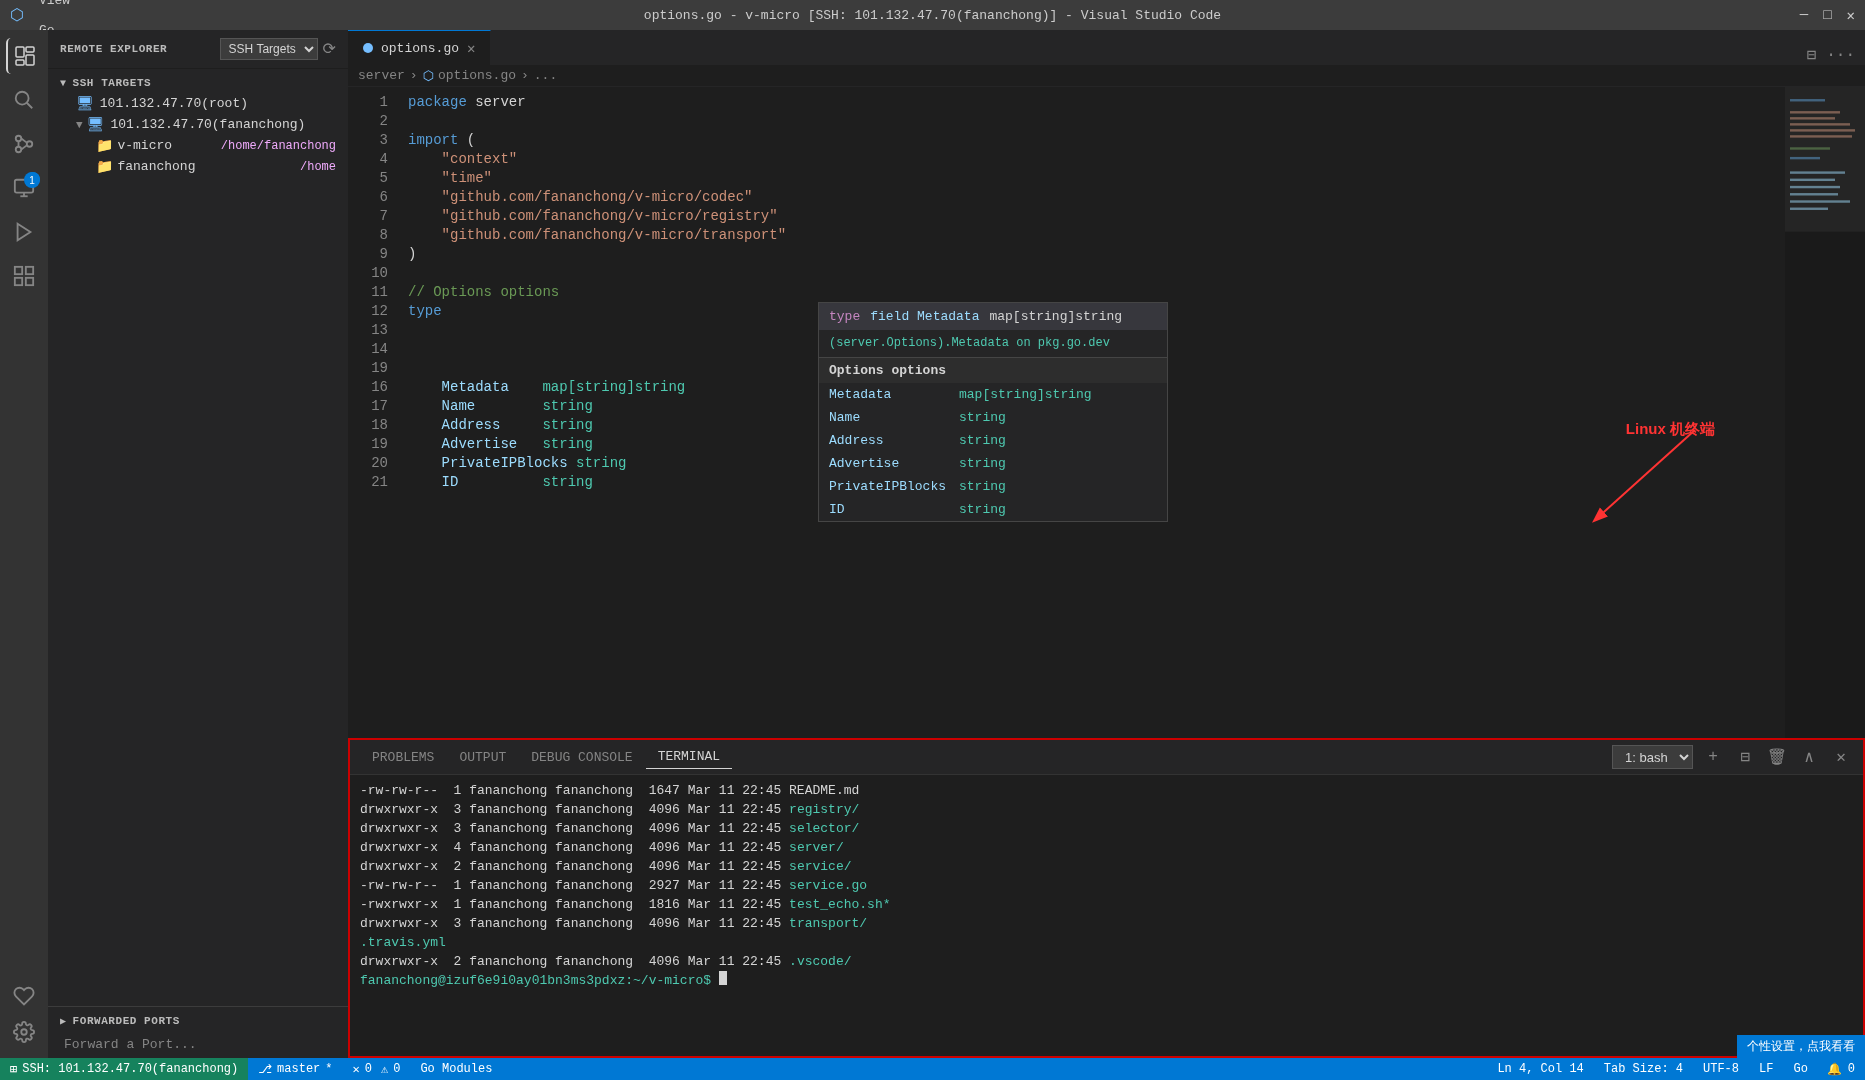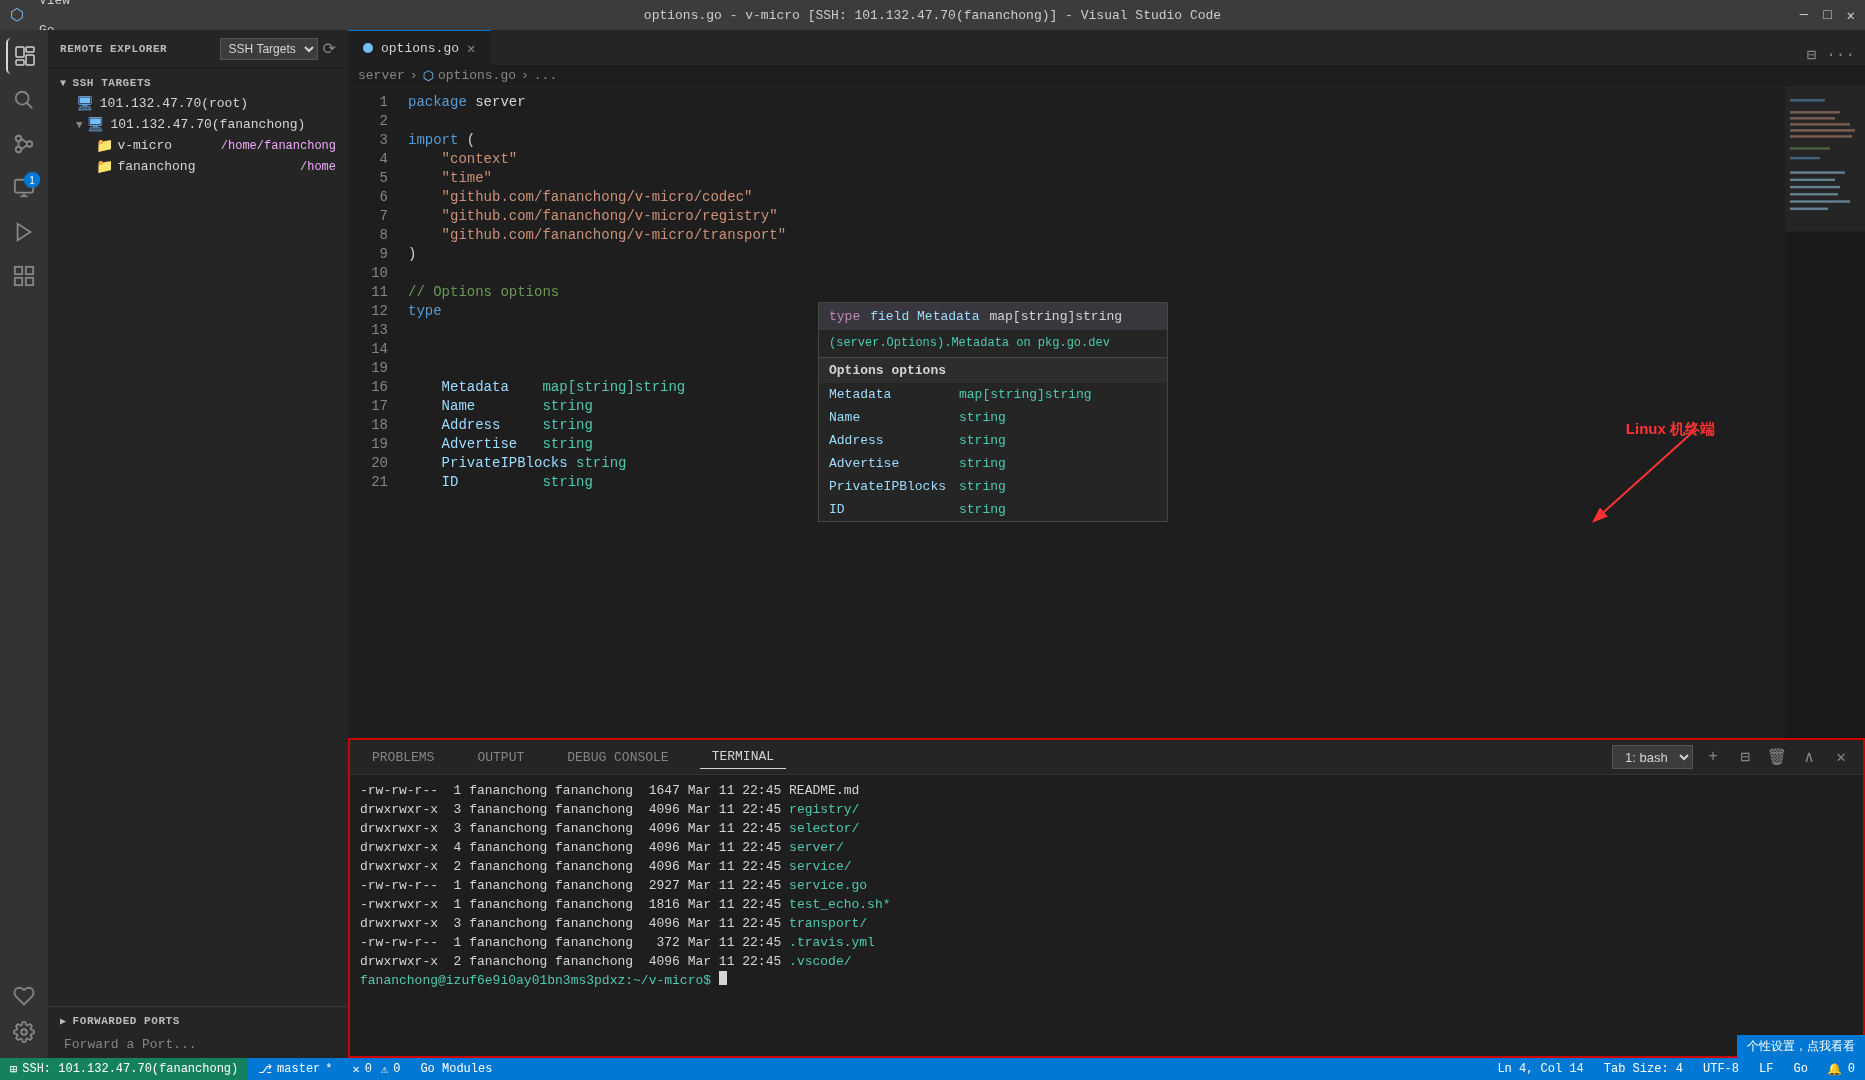--- a/index.html
+++ b/index.html
@@ -311,21 +311,21 @@
       border: 2px solid #cc0000;
     }
     .terminal-tabs {
       display: flex;
       align-items: center;
       background: #252526;
       height: 35px;
       flex-shrink: 0;
       border-bottom: 1px solid #333;
       padding: 0 10px;
-      gap: 19px;
+      gap: 1px;
     }
     .term-tab {
       padding: 4px 12px;
       font-size: 13px;
       color: #858585;
       cursor: pointer;
       text-transform: uppercase;
     }
     .term-tab.active { color: #d4d4d4; border-bottom: 1px solid #d4d4d4; }
     .term-tab-actions {
@@ -811,21 +811,21 @@
         <div class="term-line">
           <span>-rw-rw-r--&nbsp;&nbsp;1 fananchong fananchong&nbsp;&nbsp;2927 Mar 11 22:45 </span><span class="term-link">service.go</span>
         </div>
         <div class="term-line">
           <span>-rwxrwxr-x&nbsp;&nbsp;1 fananchong fananchong&nbsp;&nbsp;1816 Mar 11 22:45 </span><span class="term-link">test_echo.sh*</span>
         </div>
         <div class="term-line">
           <span>drwxrwxr-x&nbsp;&nbsp;3 fananchong fananchong&nbsp;&nbsp;4096 Mar 11 22:45 </span><span class="term-link">transport/</span>
         </div>
         <div class="term-line">
-          <span>-rw-rw-r--&nbsp;&nbsp;1 fananchong fananchong&nbsp;&nbsp; 372 Mar 11 22:45 </span><span class="term-link">.travis.yml</span>
+          <span class="term-link">.travis.yml</span>
         </div>
         <div class="term-line">
           <span>drwxrwxr-x&nbsp;&nbsp;2 fananchong fananchong&nbsp;&nbsp;4096 Mar 11 22:45 </span><span class="term-link">.vscode/</span>
         </div>
         <div class="term-line">
           <span class="term-prompt">fananchong@izuf6e9i0ay01bn3ms3pdxz:~/v-micro$</span>
           <span>&nbsp;</span>
           <span class="term-cursor"></span>
         </div>
       </div>

